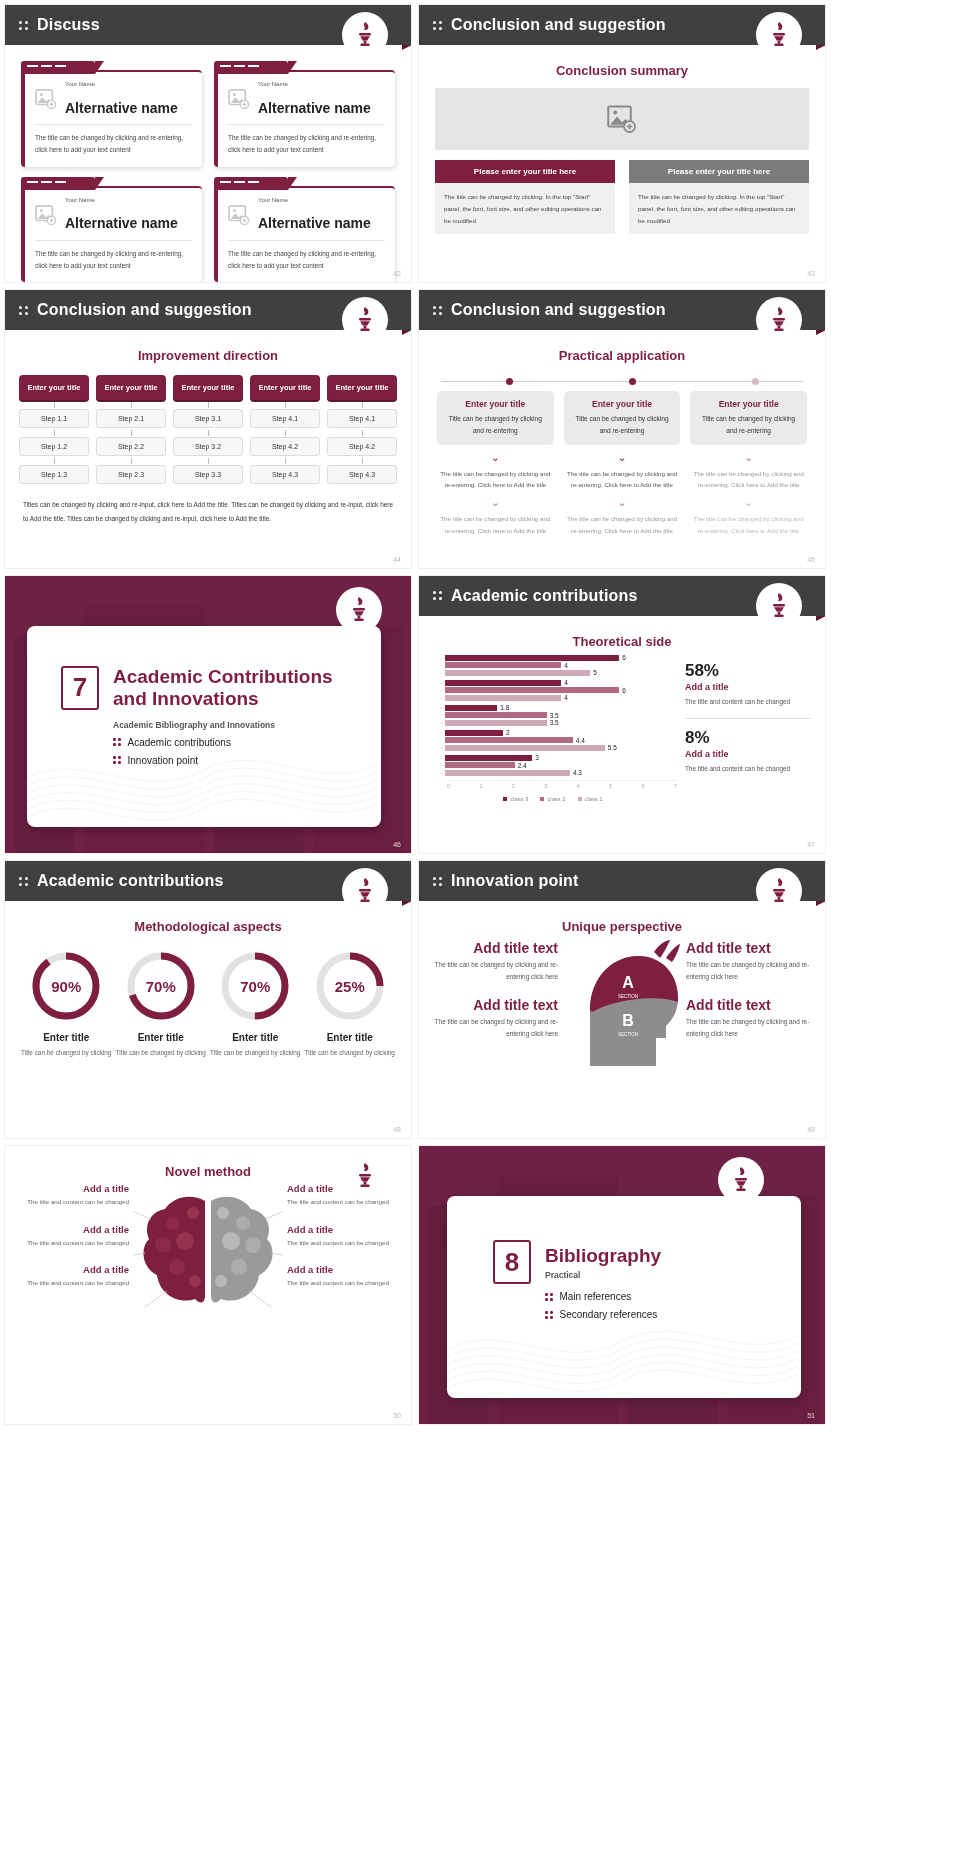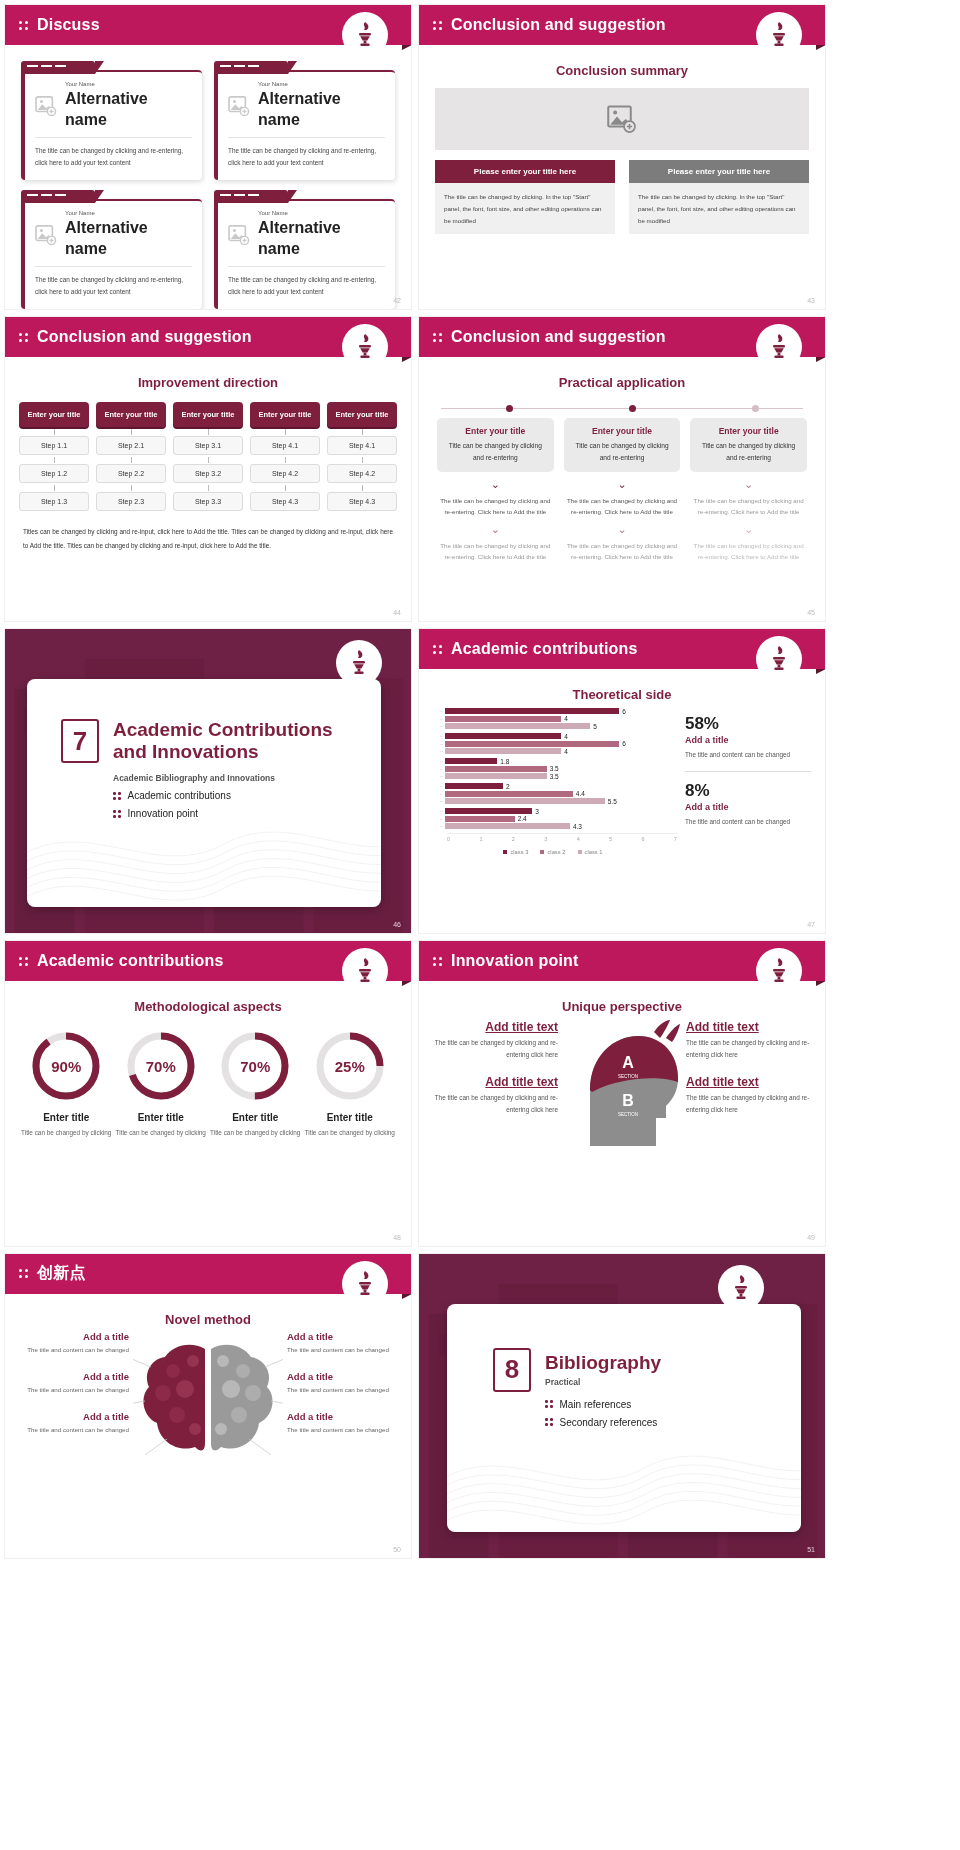--- a/index.html
+++ b/index.html
@@ -21,21 +21,21 @@
   .slide {
     position:relative;
     background:#fff;
     overflow:hidden;
     border:1px solid #f0eeee;
   }
   
   .hdr {
     position:relative;
     height:40px;
-    background:#be185d;
+    background:#404040;
     display:flex;
     align-items:center;
     padding-left:14px;
   }
   .hdr::after{
     content:"";
     position:absolute; right:-1px; bottom:-5px;
     width:0;height:0;
     border-left:10px solid #5d1630;
     border-bottom:5px solid transparent;
@@ -74,21 +74,21 @@
     background:#fff; border-radius:0 4px 4px 4px;
     border-left:4px solid #7d1f3d;
     border-top:2px solid #7d1f3d;
     box-shadow:1px 2px 5px rgba(0,0,0,.14);
     padding:9px 10px 11px 10px;
     min-height:74px;
   }
   .f-top{ display:flex; align-items:center; gap:8px; padding-bottom:7px;
           border-bottom:1px solid #e4e4e4; }
   .f-name{ font-size:6px; color:#555; line-height:1.3; }
-  .f-alt{ font-size:16px; font-weight:bold; color:#222; line-height:1.3; }
+  .f-alt{ font-size:14px; font-weight:bold; color:#222; line-height:1.3;margin-top:10px; }
   .f-desc{ font-size:6.4px; color:#444; line-height:1.85; padding-top:7px; }
   .imgico{ width:22px;height:20px; flex:none; }
   
   .imgbox{ margin:10px 16px 0 16px; background:#e6e4e4; height:62px;
            display:flex;align-items:center;justify-content:center; }
   .cards2{ display:grid; grid-template-columns:1fr 1fr; gap:14px;
            padding:10px 16px 0 16px; }
   .c2h{ color:#fff; font-weight:bold; font-size:8px; text-align:center; padding:7px 0; }
   .c2h.a{ background:#7d1f3d; }
   .c2h.b{ background:#7c7c7c; }
@@ -172,21 +172,21 @@
   .dcell{ text-align:center; }
   .dnum{ position:absolute; inset:0; display:flex;align-items:center;justify-content:center;
          font-size:15px; font-weight:bold; color:#7d1f3d; }
   .dwrap{ position:relative; width:76px;height:76px;margin:0 auto; }
   .dtitle{ font-size:10px; font-weight:bold; color:#222; margin-top:8px; }
   .dtxt{ font-size:6.4px; color:#666; line-height:1.8; margin-top:4px; }
   
   .headrow{ display:grid; grid-template-columns:1fr 120px 1fr; padding:6px 14px 0;
             align-items:start; gap:4px; }
   .hblk{ margin-bottom:14px; }
-  .hblk h4{ font-size:12px; font-weight:bold; color:#7d1f3d;text-decoration:underline; }
+  .hblk h4{ font-size:14px; font-weight:bold; color:#7d1f3d; }
   .hblk p{ font-size:6.4px; color:#555; line-height:1.85; margin-top:3px; }
   .ta-r{ text-align:right; } .ta-l{ text-align:left; }
   
   .brainrow{ display:grid; grid-template-columns:1fr 150px 1fr; padding:4px 12px 0;
              align-items:start; gap:4px; }
   .bblk{ margin-bottom:16px; }
   .bblk h4{ font-size:9.5px; font-weight:bold; color:#7d1f3d; }
   .bblk p{ font-size:6.2px; color:#666; line-height:1.8; margin-top:2px; }
 </style>
 </head>
@@ -852,29 +852,20 @@
         <div class="hblk">
           <h4>Add title text</h4>
           <p>The title can be changed by clicking and re-entering click here</p>
         </div>
       </div>
     </div>
     <div class="pg">49</div>
   </div>
 
   <div class="slide">
-    <div class="hdr">
-      <div class="dotgrid">
-          <span></span>
-          <span></span>
-          <span></span>
-          <span></span>
-        </div>
-      <h2>创新点</h2>
-    </div>
     <div class="logo">
       <svg width="26" height="28" viewBox="0 0 26 28">
           <path d="M13 1c-3 3.5 1.5 4.5-1 8 2.5.4 4.4-1 4.4-3.3C16.4 3.6 14.6 2.4 13 1z" fill="#7d1f3d"></path>
           <rect x="7" y="12" width="12" height="2.6" rx="1.3" fill="#7d1f3d"></rect>
           <path d="M8.2 15.2h9.6l-2.4 4.2h-4.8z" fill="#7d1f3d"></path>
           <rect x="11.6" y="19.6" width="2.8" height="3" fill="#7d1f3d"></rect>
           <rect x="8.4" y="22.6" width="9.2" height="2.3" rx="1" fill="#7d1f3d"></rect>
         </svg>
     </div>
     <div class="sect-title">Novel method</div>

